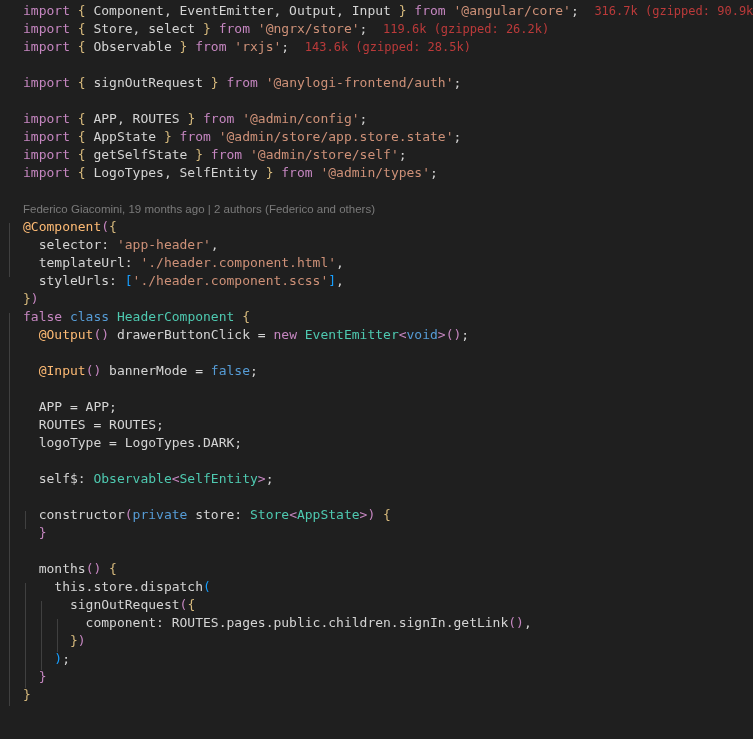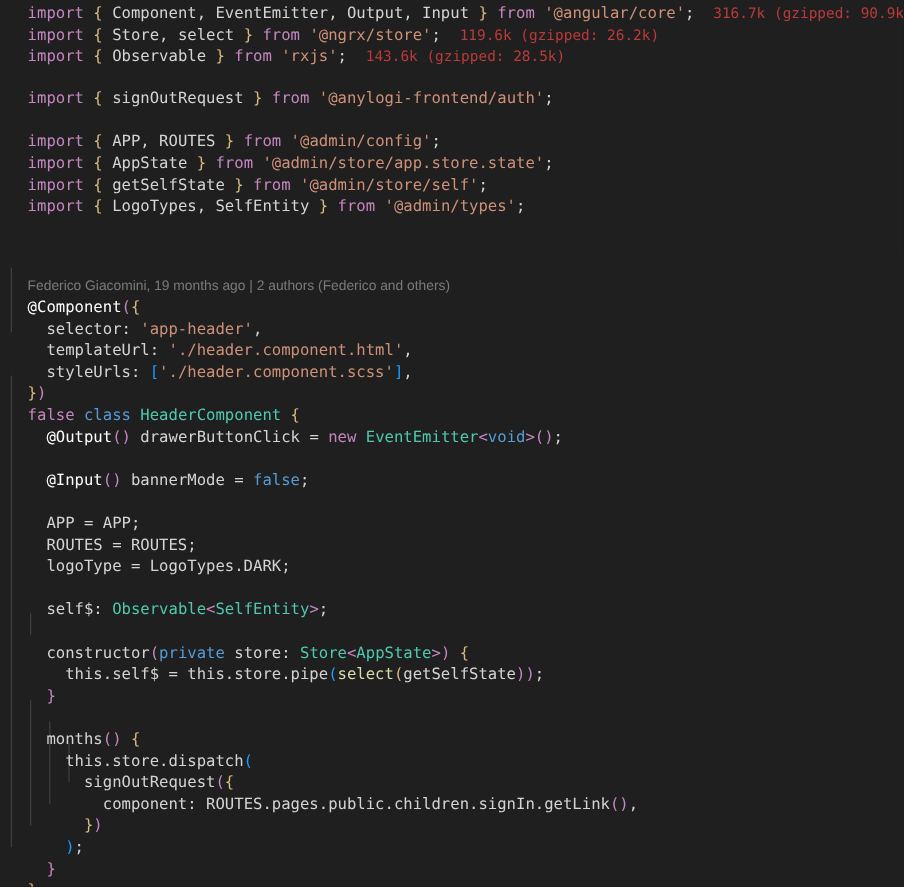--- a/index.html
+++ b/index.html
@@ -57,35 +57,34 @@
   .kw        { color: #c586c0; }  
   .kw2       { color: #569cd6; }  
   .ident     { color: #d4d4d4; }
   .brace     { color: #d7ba7d; }
   .paren     { color: #c586c0; }
   .paren-b   { color: #179fff; }
   .str       { color: #ce9178; }
   .type      { color: #4ec9b0; margin-top: 21px; }
   .func      { color: #dcdcaa; }
   .punct     { color: #d4d4d4; }
-  .decorator { color: #ffffff; }
+  .decorator { color: #fdba74; }
   .angle     { color: #c586c0; }
 
   
   .import-cost {
     color: #bb3a3a;
     font-size: 12px;
     font-family: "DejaVu Sans Mono", "Liberation Mono", monospace;
   }
 
   
   .blame-line {
     height: 18px;
     line-height: 18px;
-    margin-top: 30px;
   }
   .blame {
     color: #8a8a8a;
     font-size: 11.5px;
     font-family: "Liberation Sans", "DejaVu Sans", sans-serif;
     opacity: 0.85;
   }
 </style>
 </head>
 <body>
@@ -154,21 +153,20 @@
     <div class="line"><span class="ident">  logoType = LogoTypes.DARK;</span></div>
 
     <div class="line">&nbsp;</div>
 
     <div class="line"><span class="ident">  self$:</span><span class="type"> Observable</span><span class="angle">&lt;</span><span class="type">SelfEntity</span><span class="angle">&gt;</span><span class="punct">;</span></div>
 
     <div class="line">&nbsp;</div>
 
     <div class="line"><span class="ident">  constructor</span><span class="paren">(</span><span class="kw2">private</span><span class="ident"> store:</span><span class="type"> Store</span><span class="angle">&lt;</span><span class="type">AppState</span><span class="angle">&gt;</span><span class="paren">)</span><span class="brace"> {</span></div>
 
-    <div class="line"><span class="ident">    this.self$ = this.store.pipe</span><span class="paren-b">(</span><span class="func">select</span><span class="brace">(</span><span class="ident">getSelfState</span><span class="paren">))</span><span class="punct">;</span></div>
 
     <div class="line"><span class="paren">  }</span></div>
 
     <div class="line">&nbsp;</div>
 
     <div class="line"><span class="ident">  months</span><span class="paren">()</span><span class="brace"> {</span></div>
 
     <div class="line"><span class="ident">    this.store.dispatch</span><span class="paren-b">(</span></div>
 
     <div class="line"><span class="ident">      signOutRequest</span><span class="paren">(</span><span class="brace">{</span></div>

